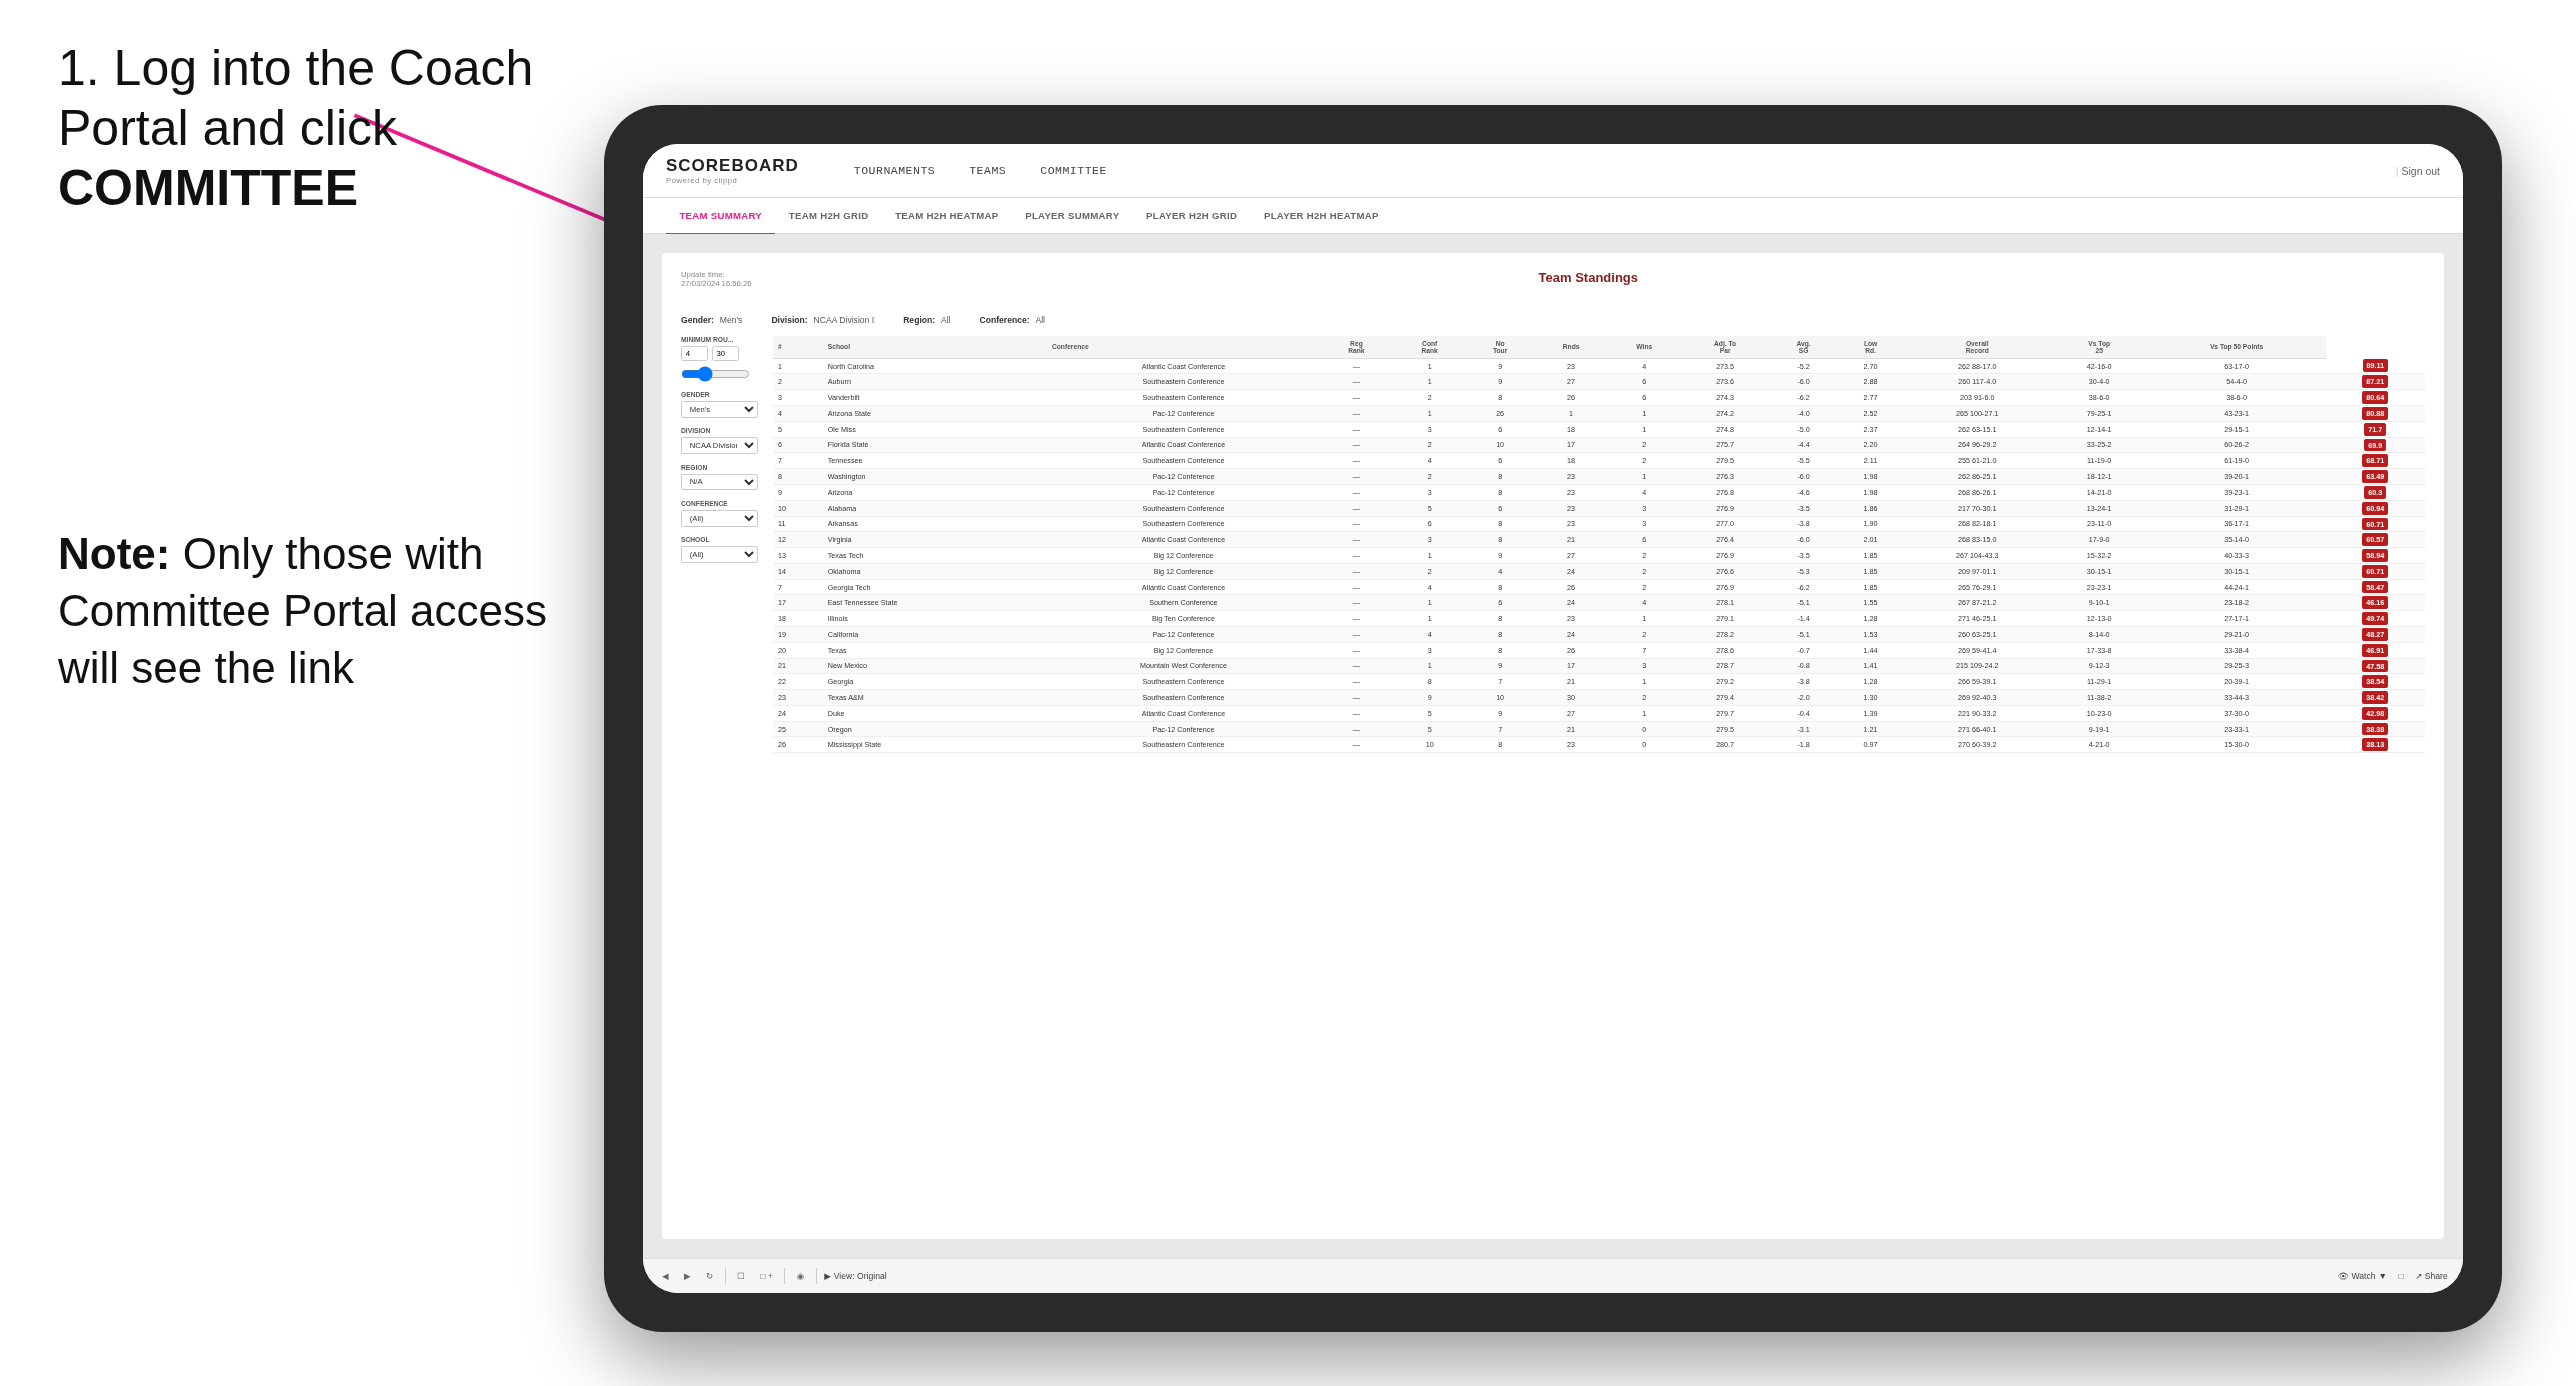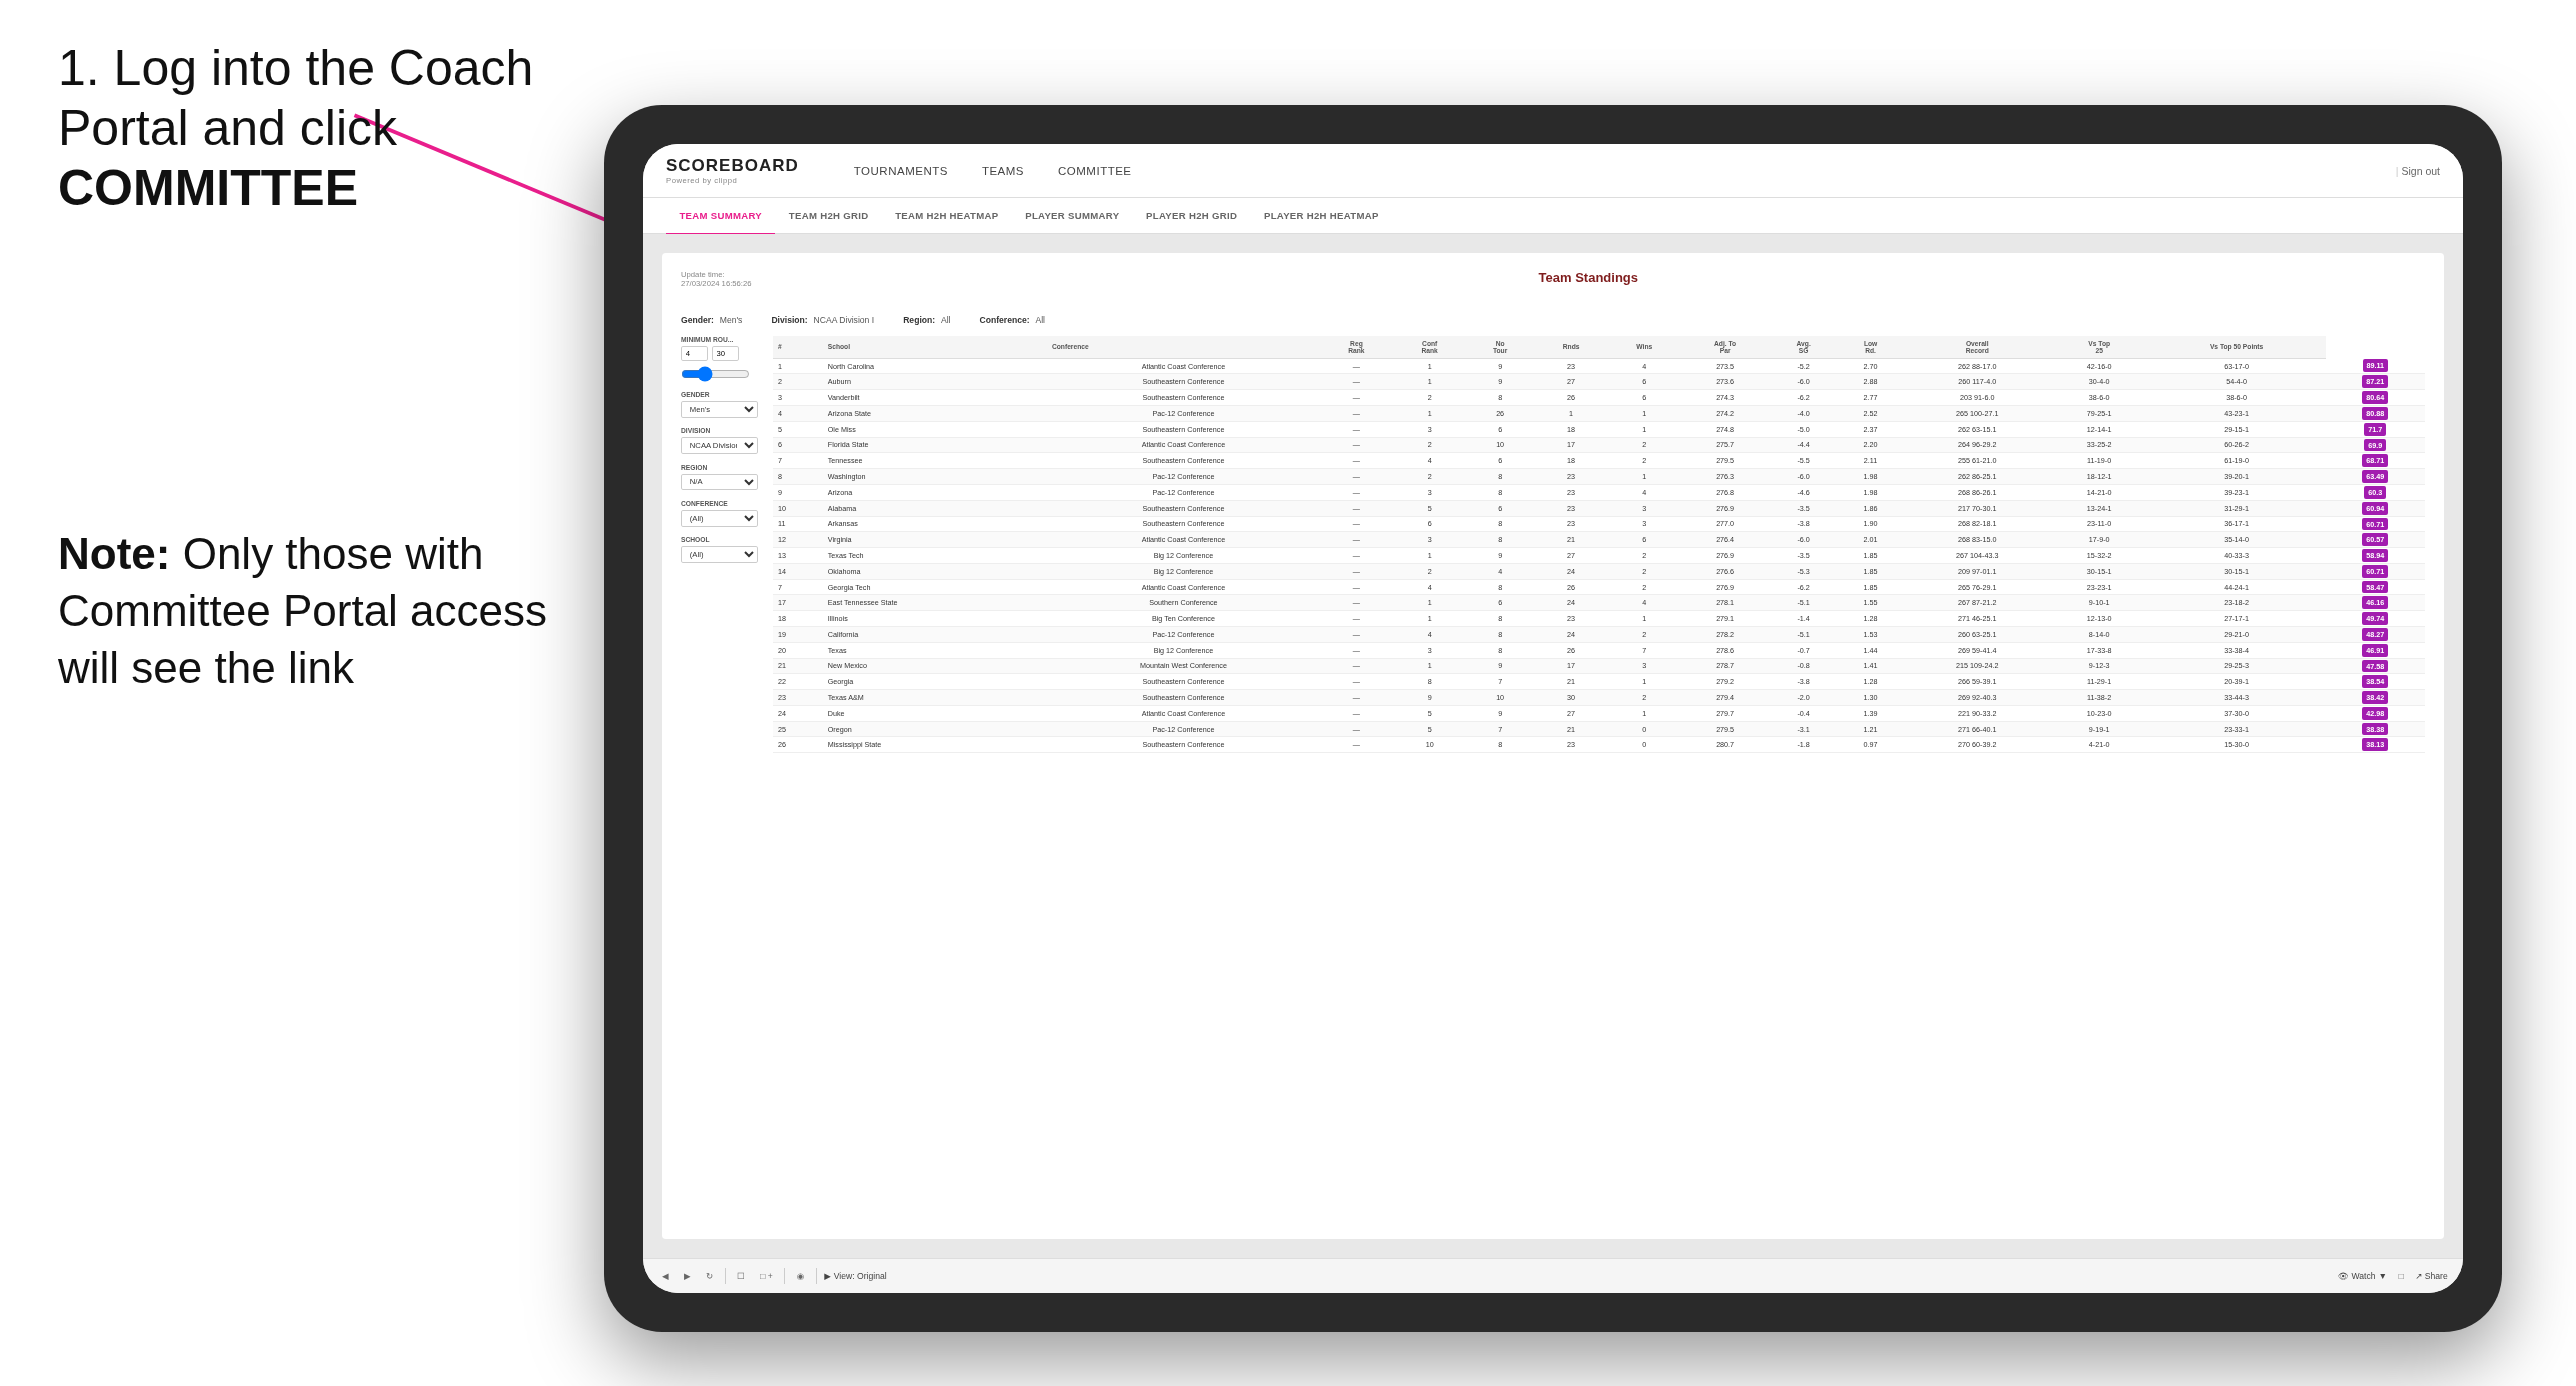--- a/index.html
+++ b/index.html
@@ -111,20 +111,21 @@
       padding: 0 17px;
       height: 54px;
       display: flex;
       align-items: center;
       font-size: 11.5px;
       font-weight: 500;
       color: #444;
       cursor: pointer;
       letter-spacing: 0.5px;
       position: relative;
+      font-family: Liberation Mono, monospace;
     }
 
     .sign-out {
       margin-left: auto;
       font-size: 10.5px;
       color: #666;
       cursor: pointer;
     }
     .sign-out::before {
       content: '| ';
@@ -280,21 +281,21 @@
 
     .standings-table td.left {
       text-align: left;
     }
 
     .standings-table tr:nth-child(even) {
       background: #fafafa;
     }
 
     .highlight-cell {
-      background: #a21caf;
+      background: #b91c1c;
       color: #fff;
       border-radius: 1.9px;
       padding: 1.9px 3.8px;
       font-weight: 600;
     }
 
     
     .bottom-toolbar {
       background: #f5f5f5;
       border-top: 1px solid #ddd;

